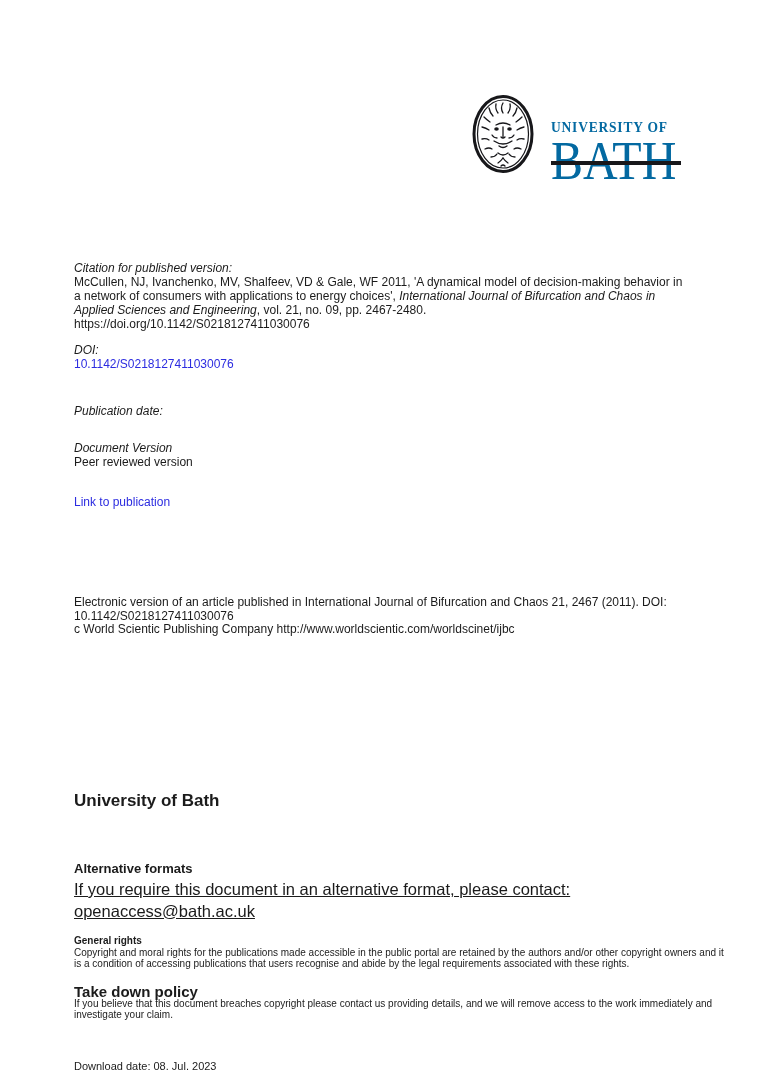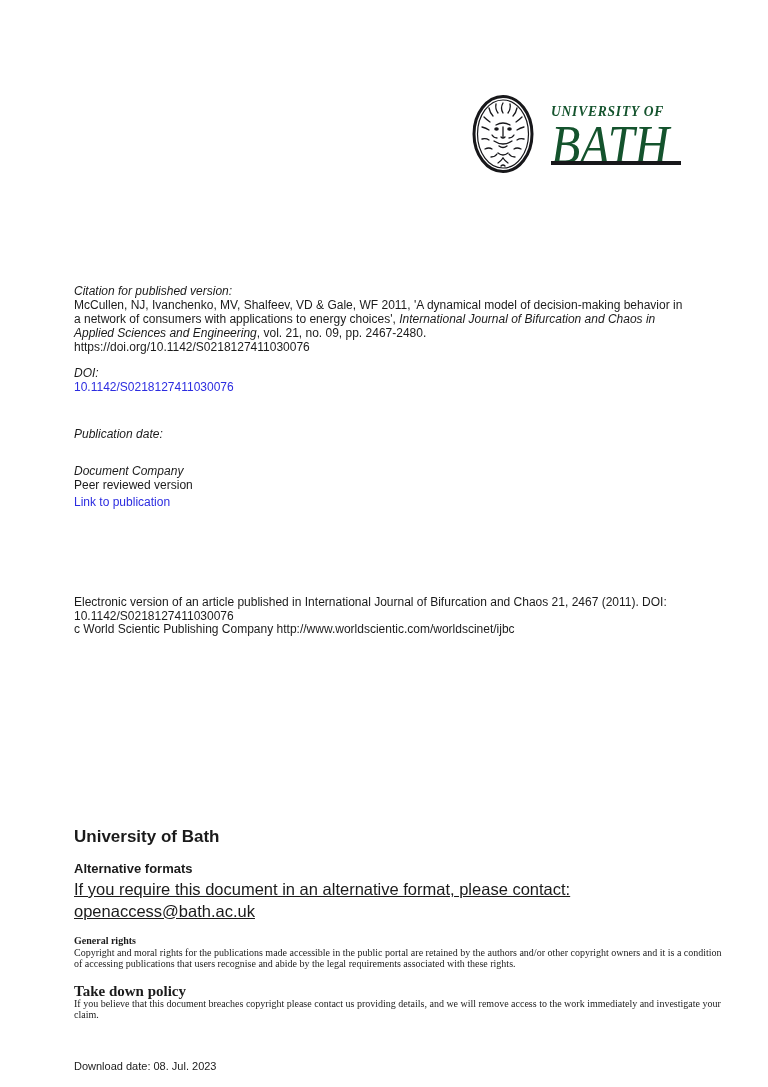--- a/index.html
+++ b/index.html
@@ -8,53 +8,53 @@
     background: #ffffff;
     font-family: "Liberation Sans", sans-serif;
     color: #1b1b1b;
     position: relative;
     overflow: hidden;
   }
   .abs { position: absolute; }
 
   
   .logo-emblem { left: 472px; top: 95px; width: 62px; height: 78px; }
-  .logo-text { left: 551px; top: 103px; width: 140px; color: #14532d; font-style: italic; }
+  .logo-text { left: 551px; top: 119px; width: 140px; color: #0369a1; }
   .logo-top {
     font-family: "Liberation Serif", serif;
     font-weight: bold; font-size: 13.5px; letter-spacing: 0.8px;
     transform: scale(1,1.1); transform-origin: top left;
     white-space: nowrap;
   }
   .logo-bath {
     font-family: "Liberation Serif", serif;
     font-size: 48px; line-height: 40px; letter-spacing: 0px;
     transform: scale(1,1.15); transform-origin: top left;
     margin-top: 3px; white-space: nowrap;
   }
   .logo-underline { left: 551px; top: 161px; width: 130px; height: 3.5px; background: #17171a; }
 
   
   .small { font-size: 12px; line-height: 14px; }
-  .ital  { font-style: italic; margin-top: 23px; }
+  .ital  { font-style: italic; }
   .link  { color: #2c2ce0; }
 
   .citation     { left: 74px; top: 261px; width: 612px; }
   .doi          { left: 74px; top: 343px; width: 612px; }
   .pubdate      { left: 74px; top: 404px; width: 612px; }
   .docversion   { left: 74px; top: 441px; width: 612px; }
   .linkpub      { left: 74px; top: 495px; }
   .electronic   { left: 74px; top: 596px; width: 700px; font-size: 12px; line-height: 13.5px; }
 
-  .institution  { left: 74px; top: 791px; font-size: 17px; font-weight: bold; margin-top: 36px; }
+  .institution  { left: 74px; top: 791px; font-size: 17px; font-weight: bold; }
 
   .alt-heading  { left: 74px; top: 855px; font-size: 13px; font-weight: bold; margin-top: 6px; }
   .alt-body     { left: 74px; top: 879px; width: 660px; font-size: 16.5px; line-height: 21.5px; text-decoration: underline; }
 
-  .rights-block { width: 650px; font-size: 10px; line-height: 11px; font-family: Liberation Serif, serif; }
+  .rights-block { width: 650px; font-size: 10px; line-height: 11px; }
   .gr-head      { left: 74px; top: 935px;  font-weight: bold; font-size: 10px; line-height: 11px; }
   .gr-body      { left: 74px; top: 946.5px; }
   .td-head      { left: 74px; top: 986px;  font-weight: bold; font-size: 15px; line-height: 11px; }
   .td-body      { left: 74px; top: 997.5px; }
 
   .download     { left: 74px; top: 1060px; font-size: 11px; }
 </style>
 </head>
 <body>
 
@@ -113,21 +113,21 @@
 <div class="abs doi small">
   <div class="ital">DOI:</div>
   <div class="link">10.1142/S0218127411030076</div>
 </div>
 
 <div class="abs pubdate small">
   <div class="ital">Publication date:</div>
 </div>
 
 <div class="abs docversion small">
-  <div class="ital">Document Company</div>
+  <div class="ital">Document Version</div>
   <div>Peer reviewed version</div>
 </div>
 
 <div class="abs linkpub small link">Link to publication</div>
 
 <div class="abs electronic">
   <div>Electronic version of an article published in International Journal of Bifurcation and Chaos 21, 2467 (2011). DOI: 10.1142/S0218127411030076</div>
   <div>c World Scientic Publishing Company http://www.worldscientic.com/worldscinet/ijbc</div>
 </div>
 

